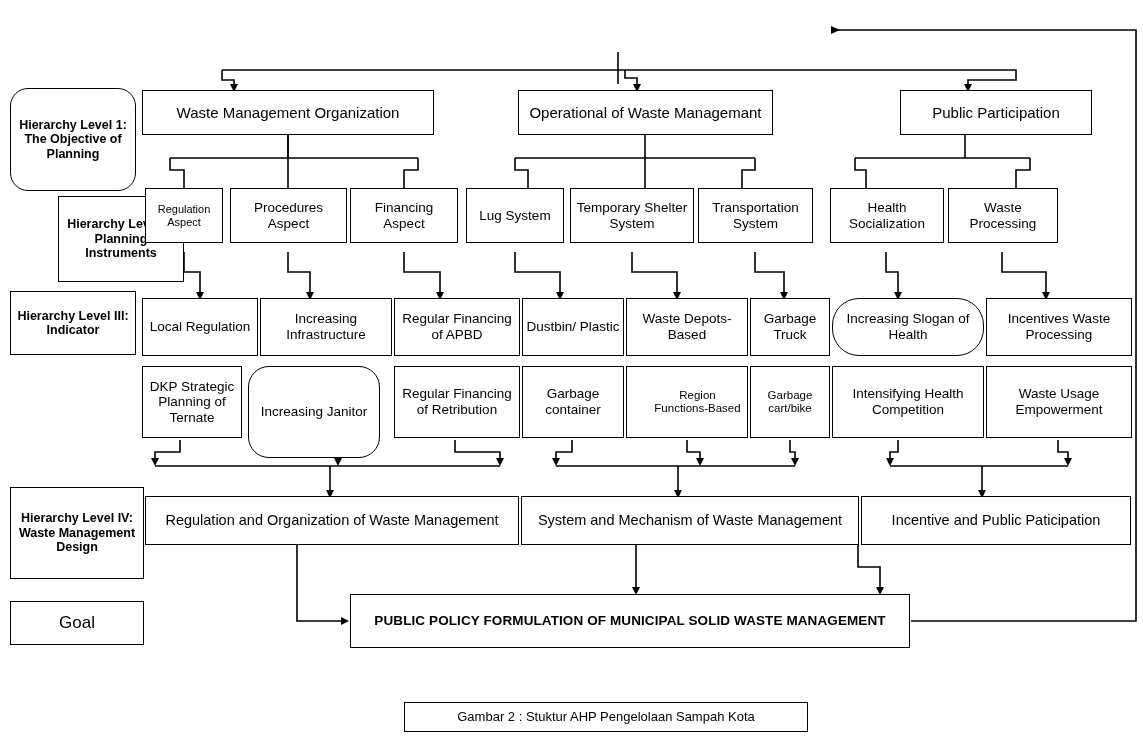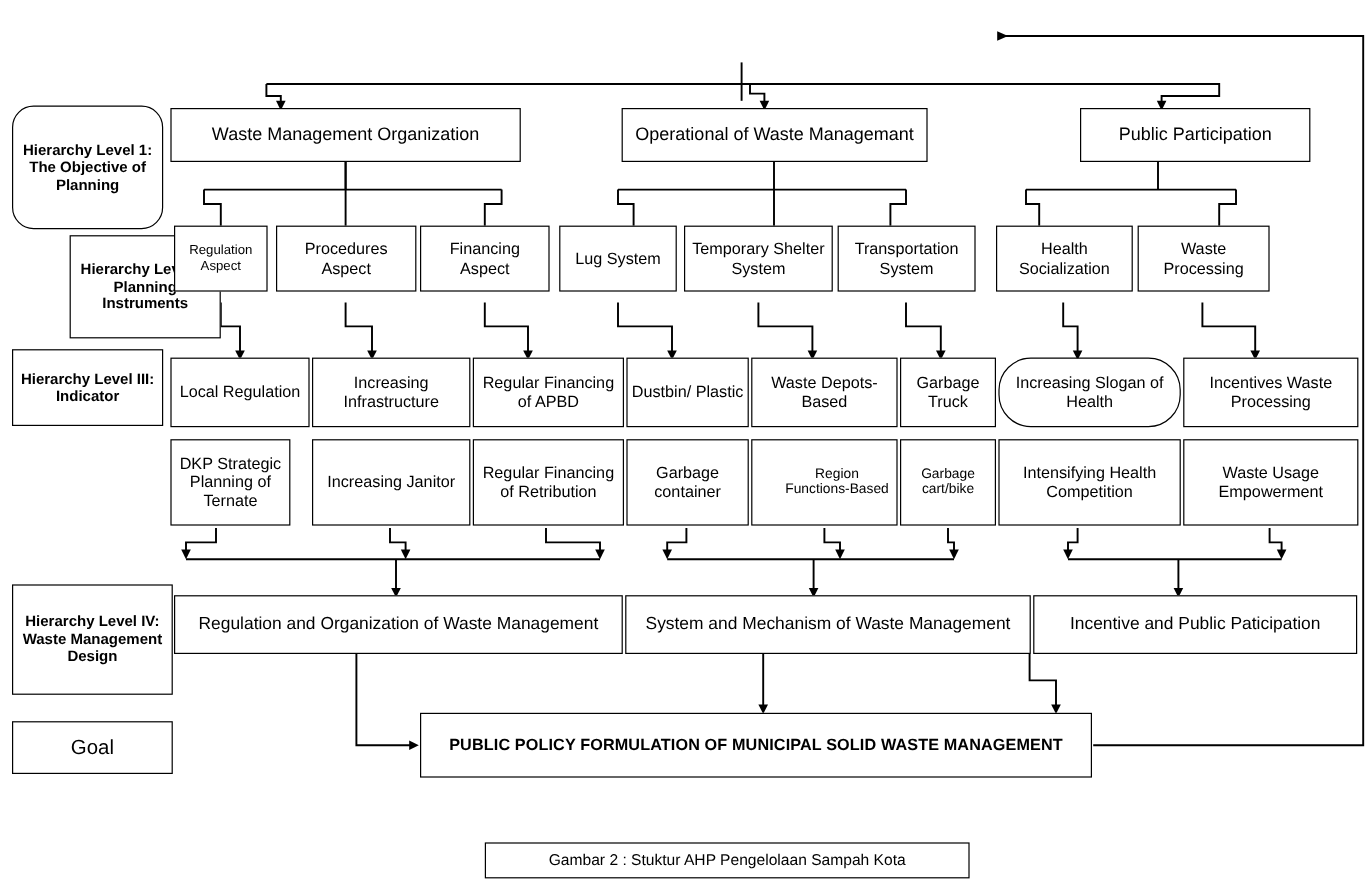--- a/index.html
+++ b/index.html
@@ -167,21 +167,21 @@
   <div class="box l3" style="left:832px;top:298px;width:152px;height:58px;border-radius:27px;">
     <span>Increasing Slogan of Health</span>
   </div>
   <div class="box l3" style="left:986px;top:298px;width:146px;height:58px;">
     <span>Incentives Waste Processing</span>
   </div>
 
   <div class="box l3" style="left:142px;top:366px;width:100px;height:72px;">
     <span>DKP Strategic Planning of Ternate</span>
   </div>
-  <div class="box l3" style="left:260px;top:366px;width:132px;height:72px;">
+  <div class="box l3" style="left:248px;top:366px;width:132px;height:92px;border-radius:21px;">
     <span>Increasing Janitor</span>
   </div>
   <div class="box l3" style="left:394px;top:366px;width:126px;height:72px;">
     <span>Regular Financing of Retribution</span>
   </div>
   <div class="box l3" style="left:522px;top:366px;width:102px;height:72px;">
     <span>Garbage container</span>
   </div>
   <div class="box l3small" style="left:626px;top:366px;width:122px;height:72px;padding-left:24px;">
     <span>Region Functions-Based</span>

